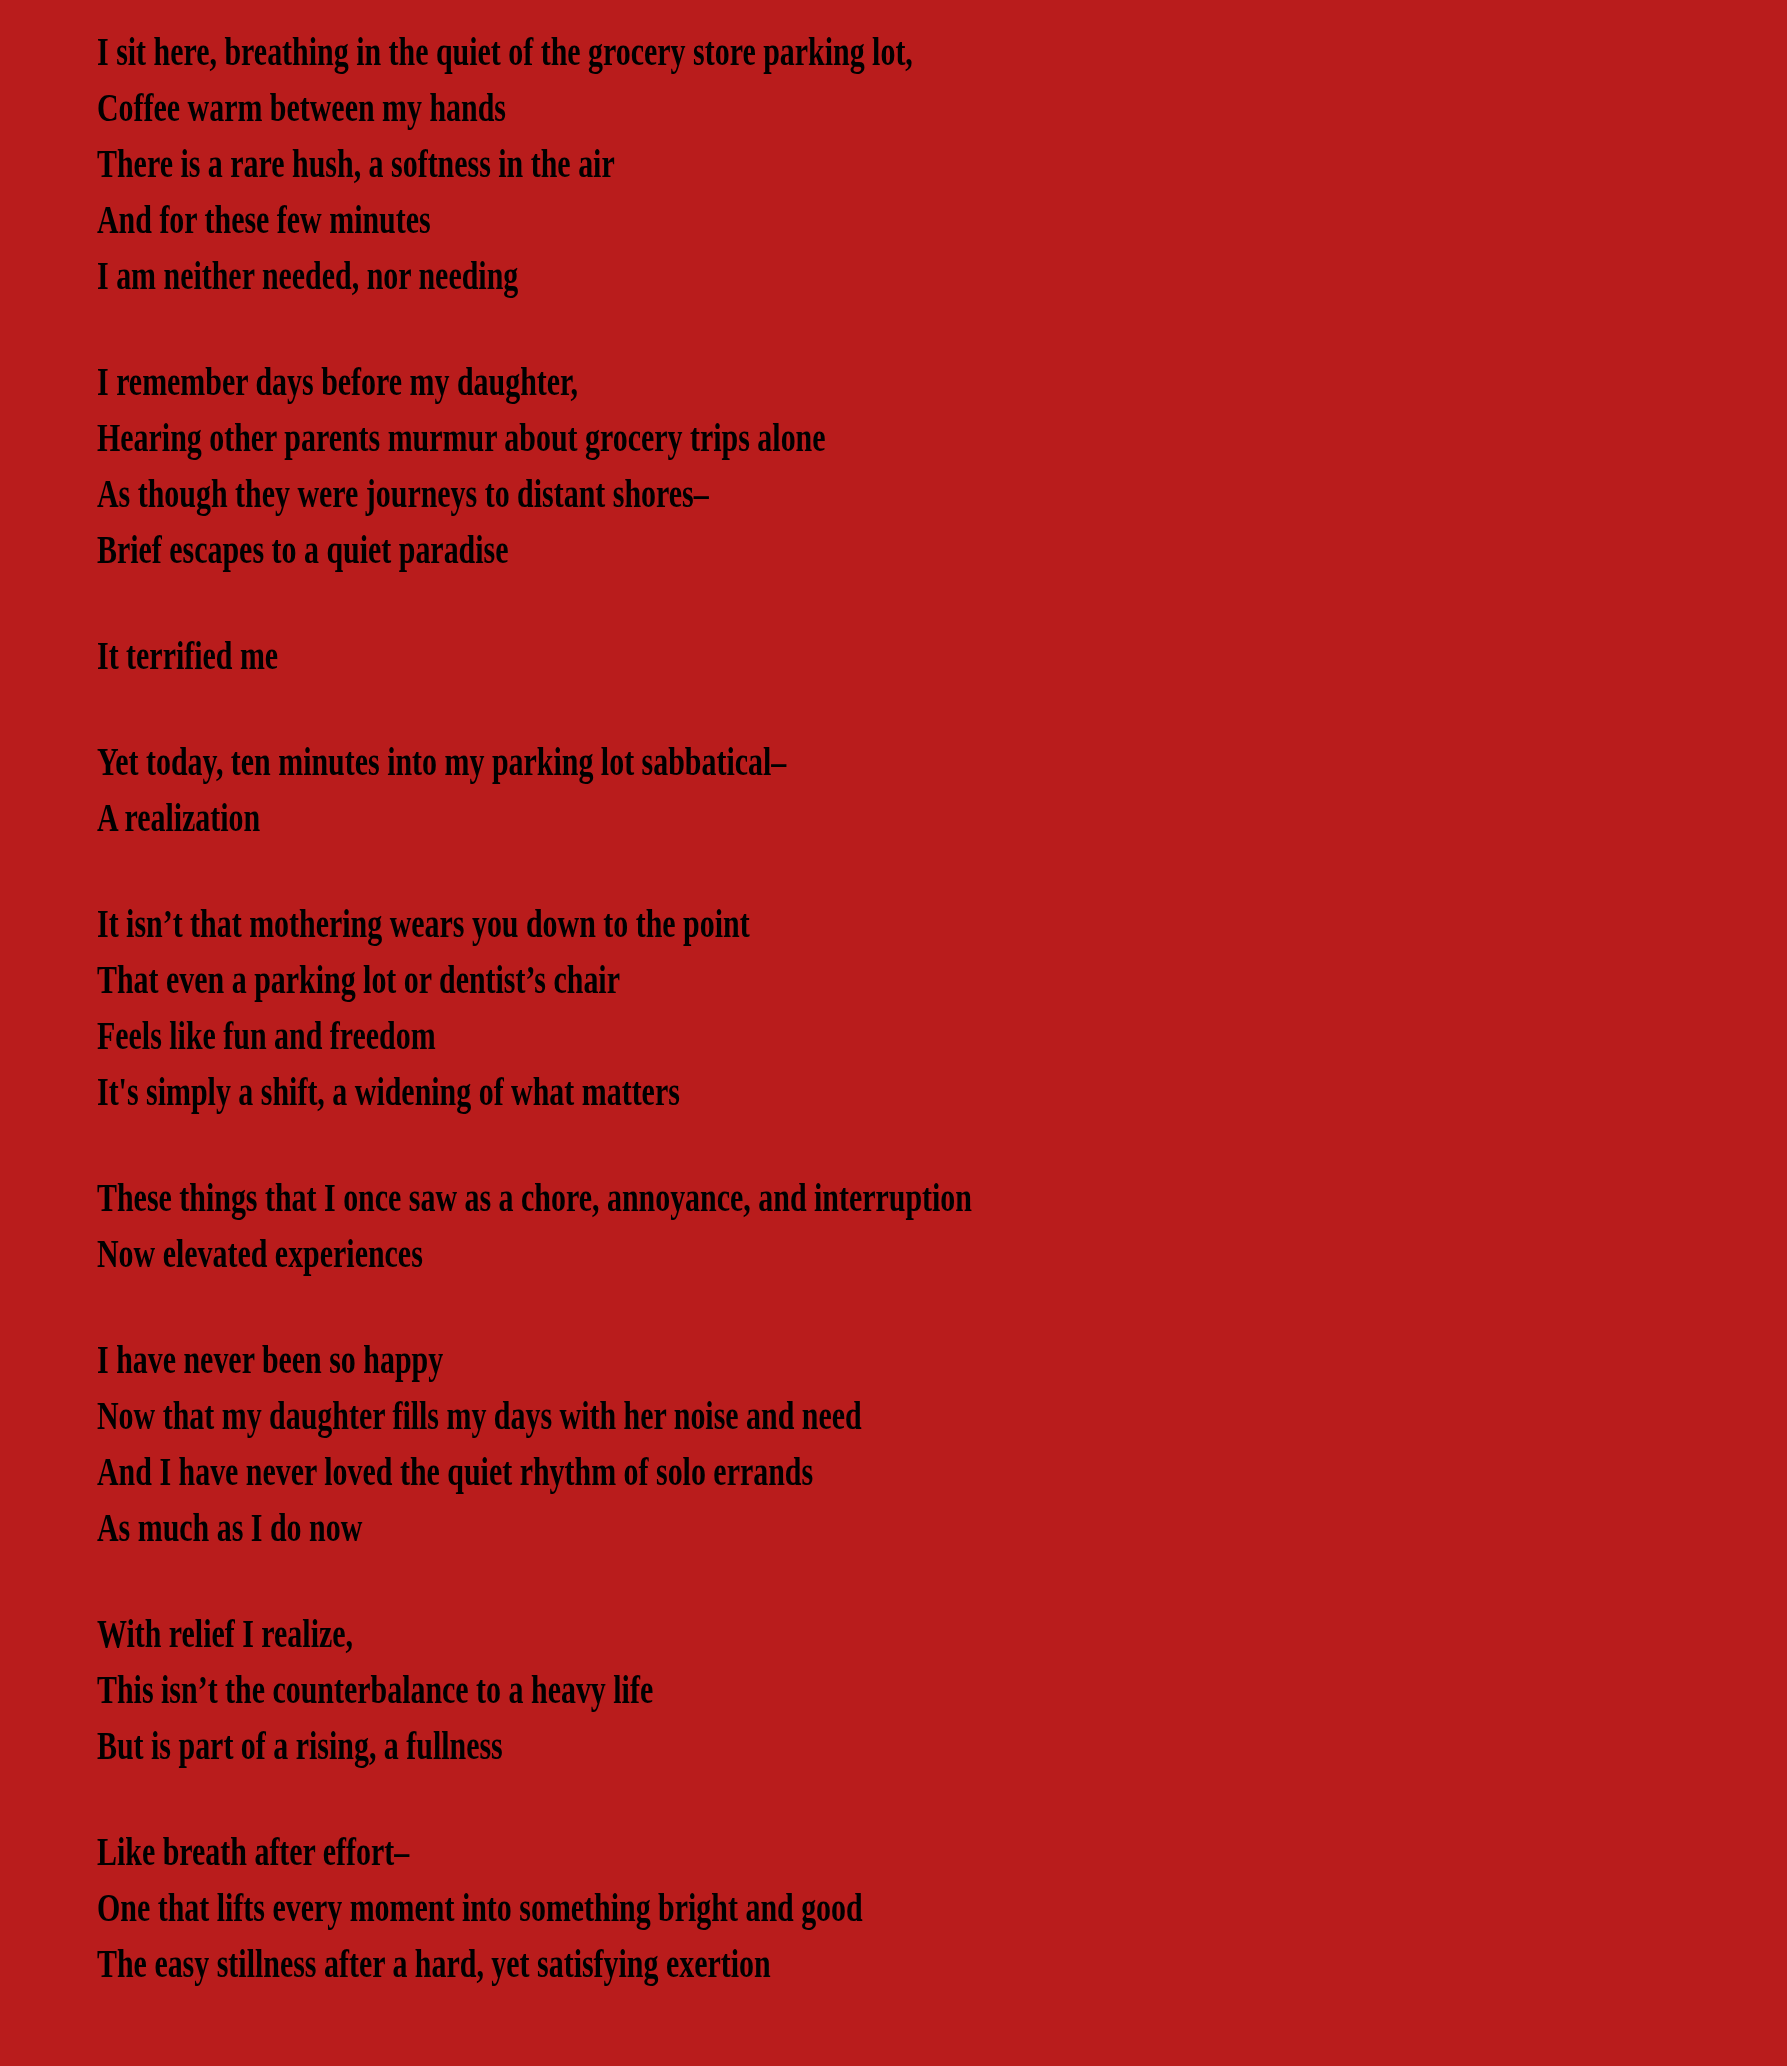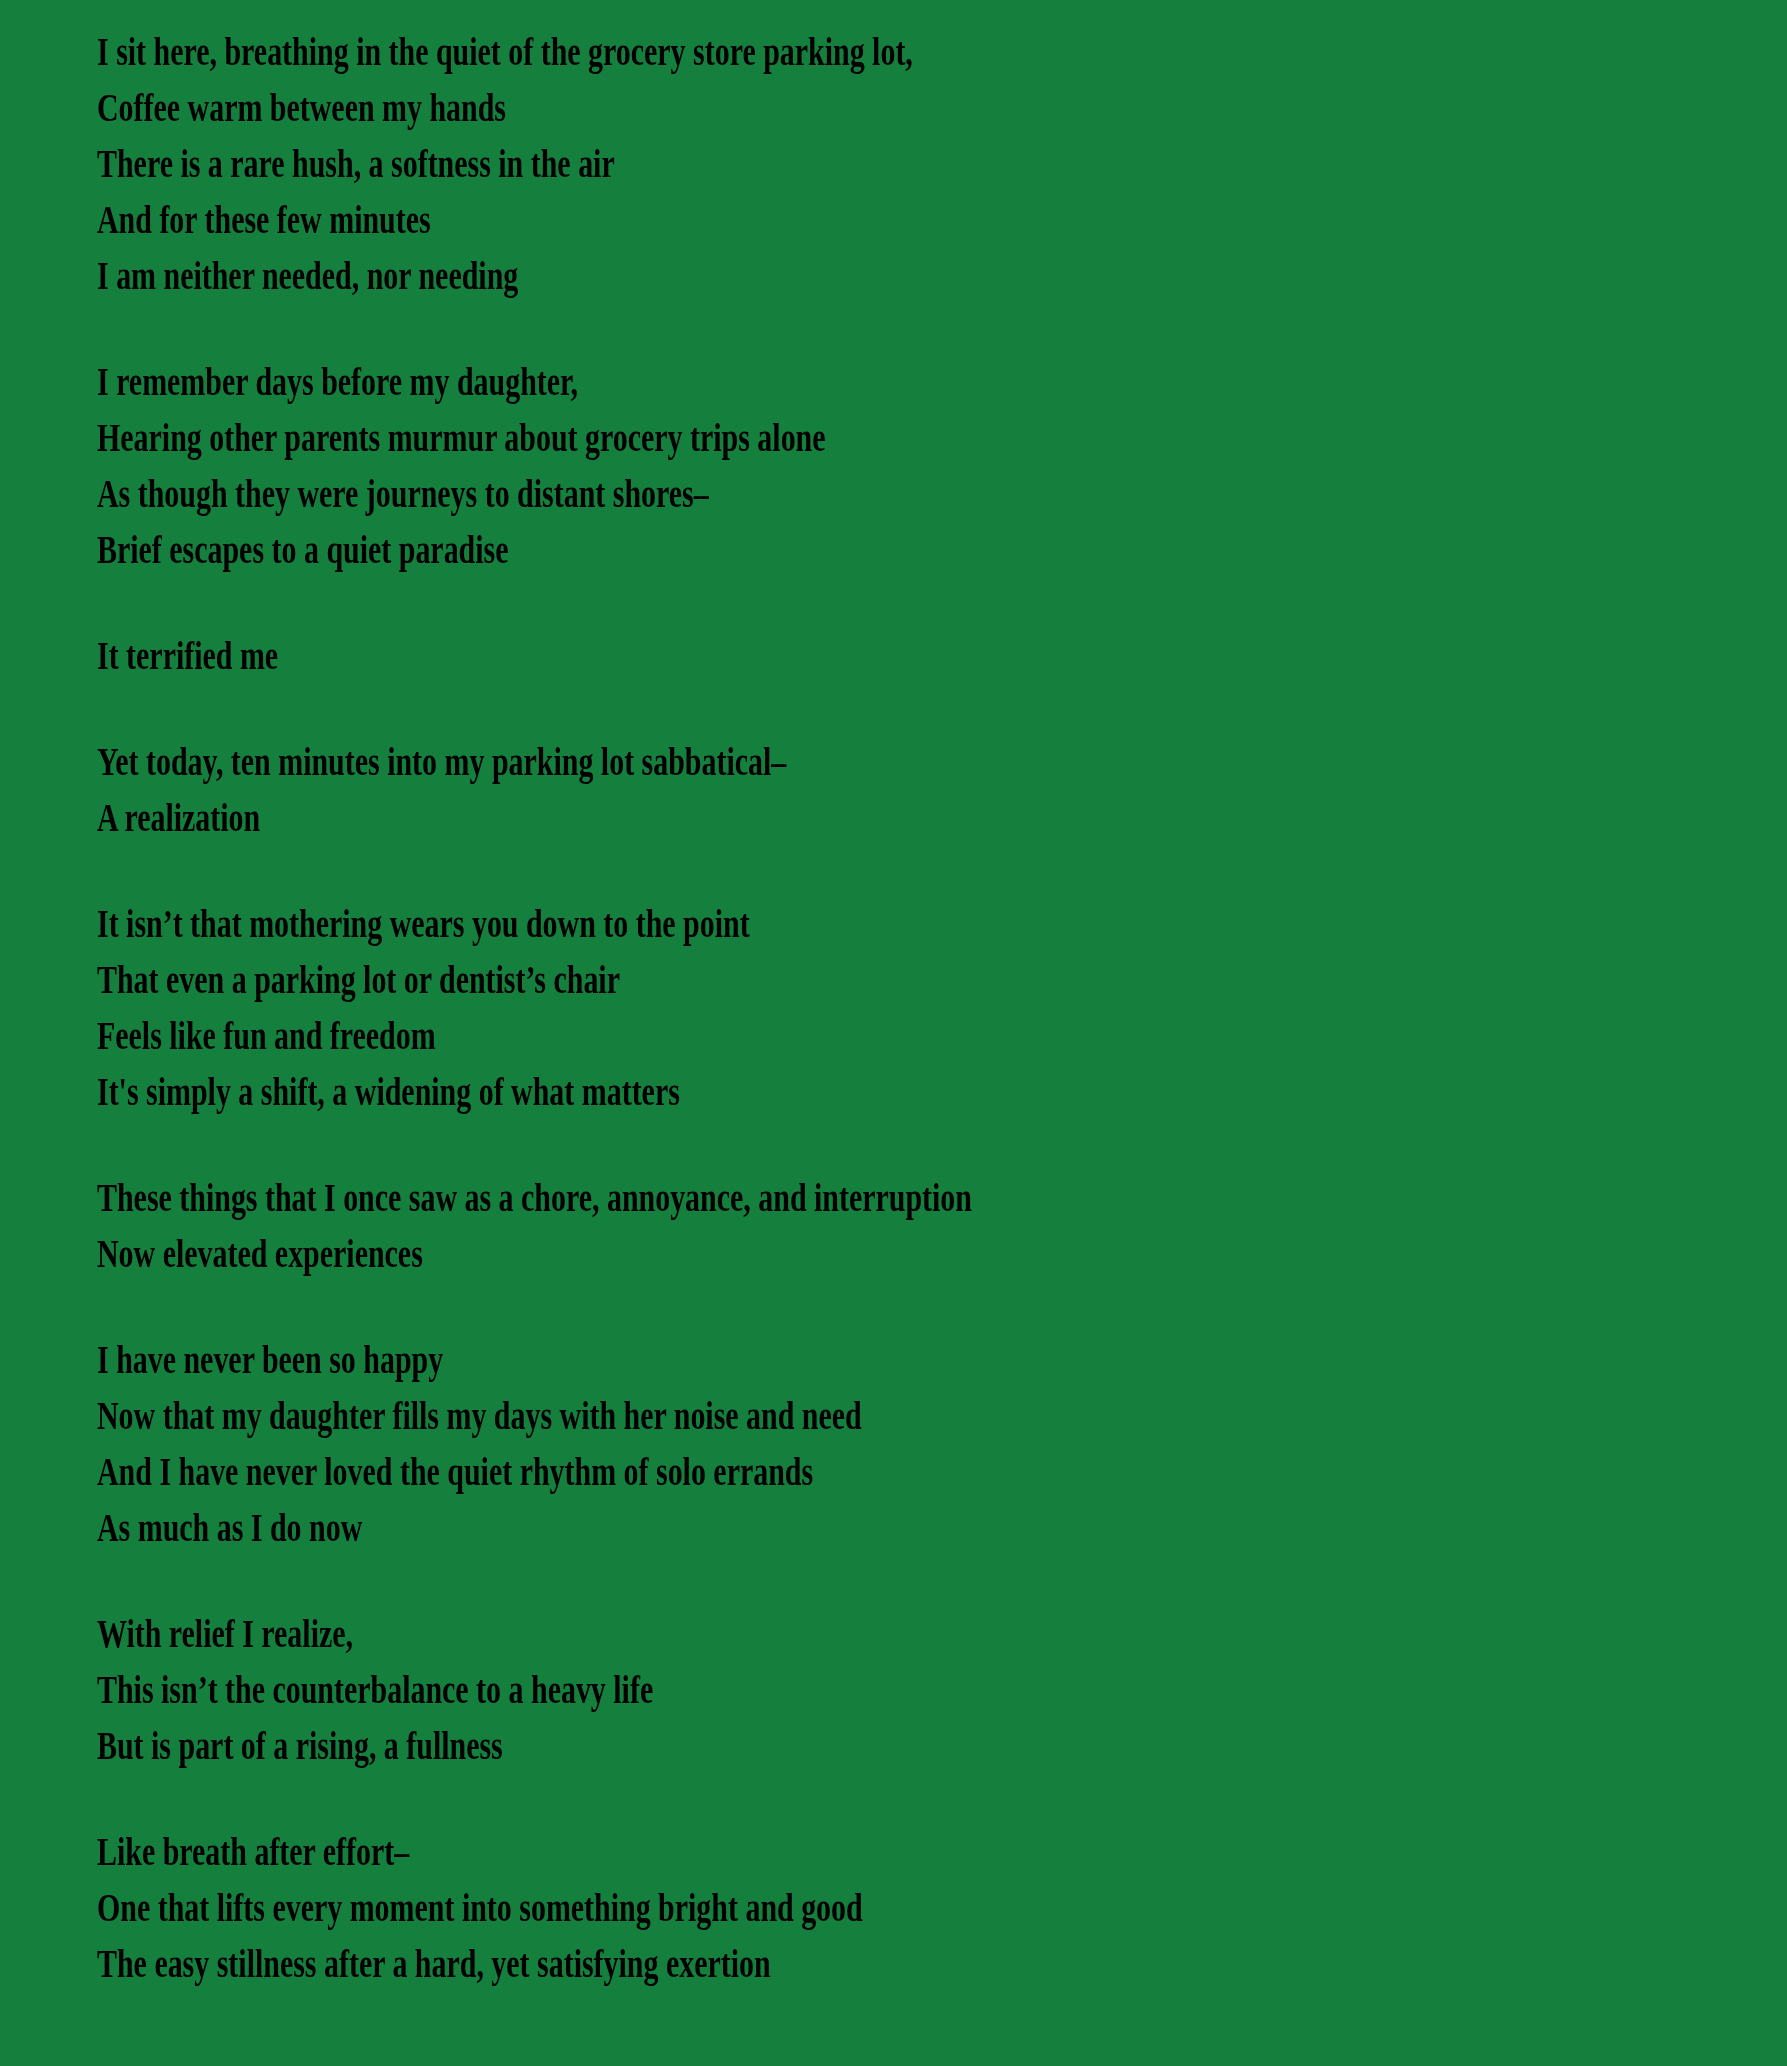--- a/index.html
+++ b/index.html
@@ -37,21 +37,21 @@
     margin-top: 50px;
   }
   .line {
     margin: 0;
     padding: 0;
   }
 </style>
 </head>
 <body>
 
-<div class="page" style="background: #15803d;">
+<div class="page" style="background: #b91c1c;">
   <div class="poem" id="poem" style="color: rgb(0, 0, 0);">
       <div class="stanza">
         <div class="line">I sit here, breathing in the quiet of the grocery store parking lot,</div>
         <div class="line">Coffee warm between my hands</div>
         <div class="line">There is a rare hush, a softness in the air</div>
         <div class="line">And for these few minutes</div>
         <div class="line">I am neither needed, nor needing</div>
       </div>
       <div class="stanza">
         <div class="line">I remember days before my daughter,</div>

